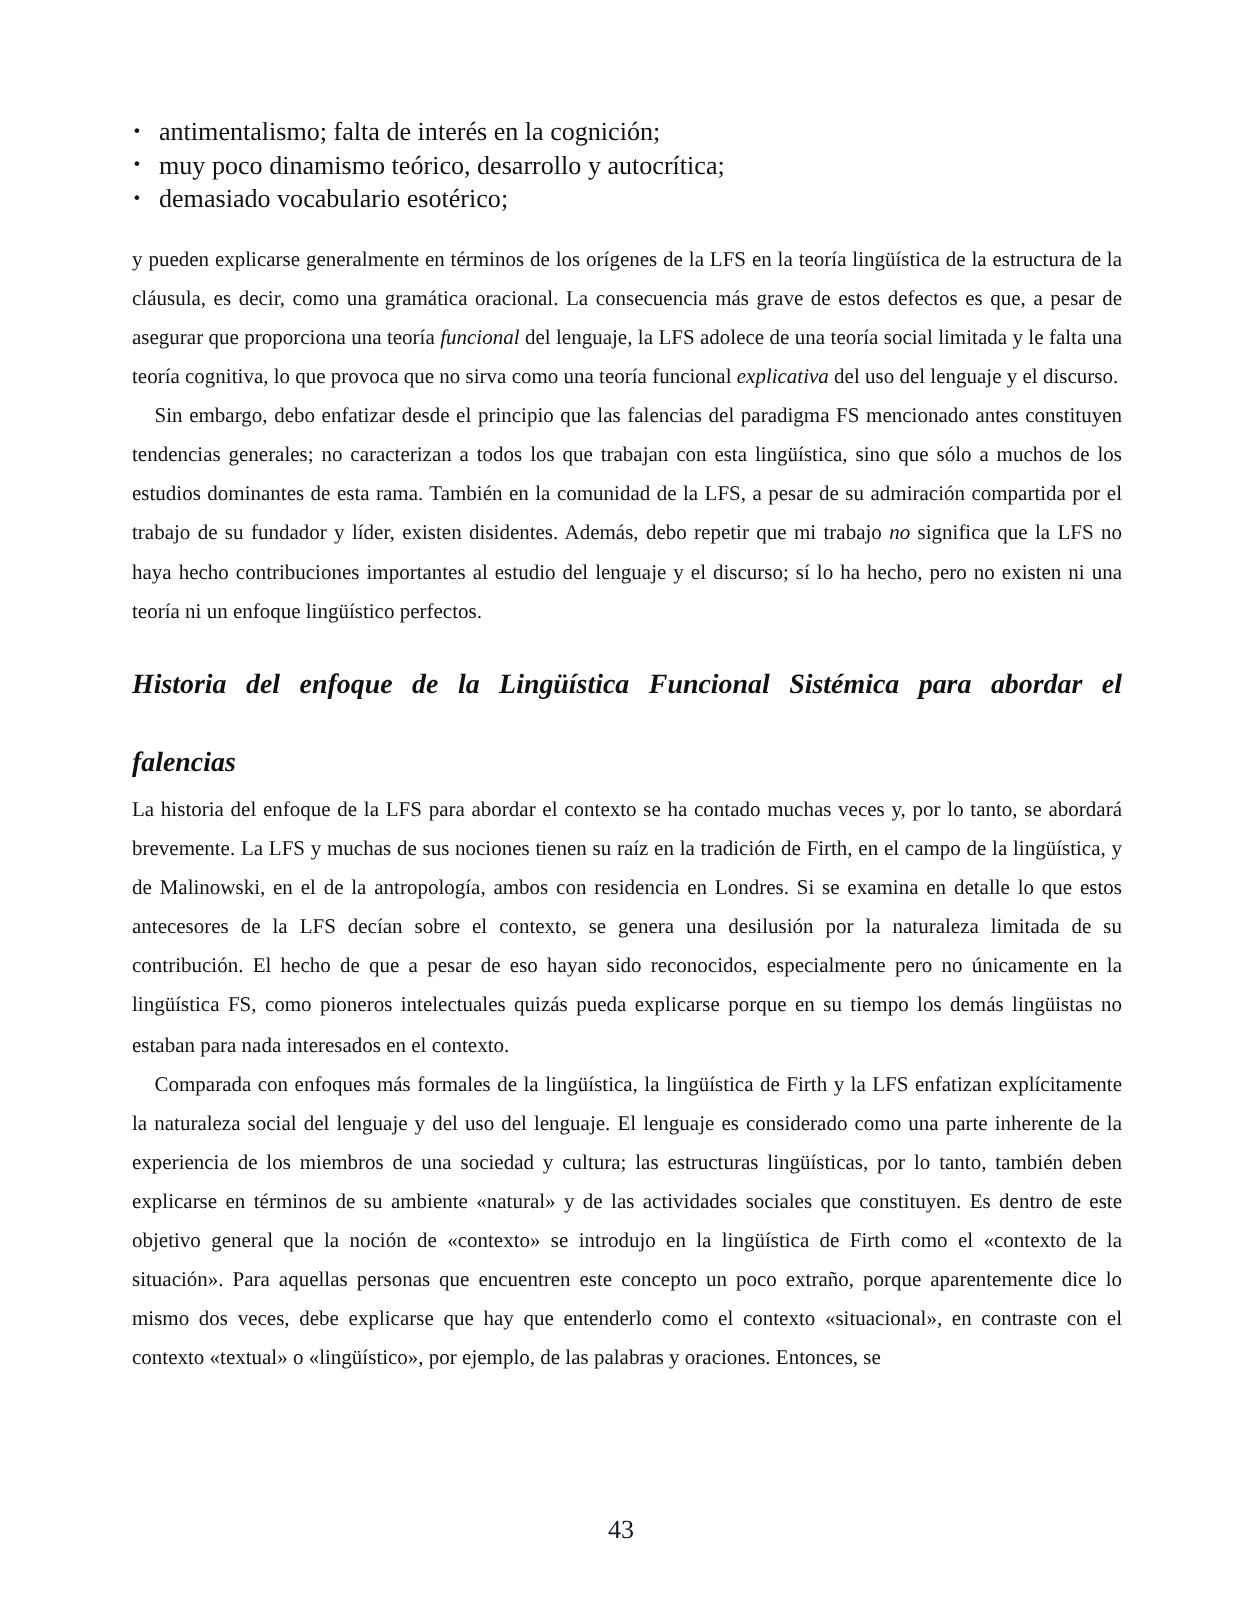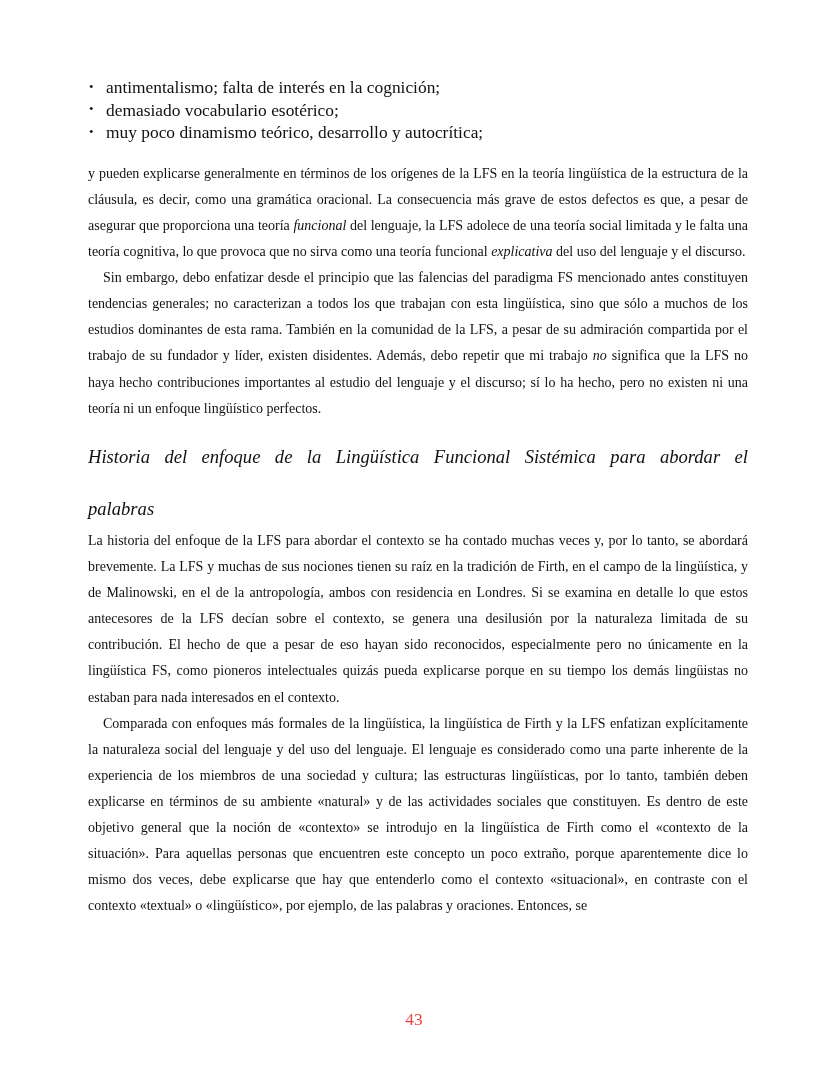--- a/index.html
+++ b/index.html
@@ -73,21 +73,21 @@
   }
   .para.tight {
     margin-top: 0;
   }
 
   
   .section-heading {
     font-size: 18.6px;
     line-height: 26.1px;
     font-style: italic;
-    font-weight: normal;
+    font-weight: bold;
     text-align: justify;
     text-justify: inter-word;
     margin: 22px 0 0 0;
   }
   .section-heading .head-line-1 {
     display: block;
     text-align: justify;
   }
   .section-heading .head-line-1::after {
     content: "";
@@ -108,43 +108,43 @@
 
   
   .page-number {
     position: absolute;
     left: 0;
     top: 1008px;
     width: 828px;
     text-align: center;
     font-size: 17.4px;
     line-height: 22px;
-    color: #ef4444;
+    color: #0f172a;
   }
 </style>
 </head>
 <body>
 
 <div class="page">
 
   <div class="content">
 
     <ul class="bullet-list">
       <li class="bullet-item">antimentalismo; falta de interés en la cognición;</li>
+      <li class="bullet-item">muy poco dinamismo teórico, desarrollo y autocrítica;</li>
       <li class="bullet-item">demasiado vocabulario esotérico;</li>
-      <li class="bullet-item">muy poco dinamismo teórico, desarrollo y autocrítica;</li>
     </ul>
 
     <p class="para first-block"><span>y pueden explicarse generalmente en términos de los orígenes de la LFS en la teoría lingüística de la estructura de la cláusula, es decir, como una gramática oracional. La consecuencia más grave de estos defectos es que, a pesar de asegurar que proporciona una teoría </span><i class="it">funcional</i><span> del lenguaje, la LFS adolece de una teoría social limitada y le falta una teoría cognitiva, lo que provoca que no sirva como una teoría funcional </span><i class="it">explicativa</i><span> del uso del lenguaje y el discurso.</span></p>
 
     <p class="para indent tight"><span>Sin embargo, debo enfatizar desde el principio que las falencias del paradigma FS mencionado antes constituyen tendencias generales; no caracterizan a todos los que trabajan con esta lingüística, sino que sólo a muchos de los estudios dominantes de esta rama. También en la comunidad de la LFS, a pesar de su admiración compartida por el trabajo de su fundador y líder, existen disidentes. Además, debo repetir que mi trabajo </span><i class="it">no</i><span> significa que la LFS no haya hecho contribuciones importantes al estudio del lenguaje y el discurso; sí lo ha hecho, pero no existen ni una teoría ni un enfoque lingüístico perfectos.</span></p>
 
     <h2 class="section-heading">
         <span class="head-line-1">Historia del enfoque de la Lingüística Funcional Sistémica para abordar el</span>
-        <span class="head-line-2">palabras</span>
+        <span class="head-line-2">falencias</span>
       </h2>
 
     <p class="para body-after-heading">La historia del enfoque de la LFS para abordar el contexto se ha contado muchas veces y, por lo tanto, se abordará brevemente. La LFS y muchas de sus nociones tienen su raíz en la tradición de Firth, en el campo de la lingüística, y de Malinowski, en el de la antropología, ambos con residencia en Londres. Si se examina en detalle lo que estos antecesores de la LFS decían sobre el contexto, se genera una desilusión por la naturaleza limitada de su contribución. El hecho de que a pesar de eso hayan sido reconocidos, especialmente pero no únicamente en la lingüística FS, como pioneros intelectuales quizás pueda explicarse porque en su tiempo los demás lingüistas no estaban para nada interesados en el contexto.</p>
 
     <p class="para indent tight">Comparada con enfoques más formales de la lingüística, la lingüística de Firth y la LFS enfatizan explícitamente la naturaleza social del lenguaje y del uso del lenguaje. El lenguaje es considerado como una parte inherente de la experiencia de los miembros de una sociedad y cultura; las estructuras lingüísticas, por lo tanto, también deben explicarse en términos de su ambiente «natural» y de las actividades sociales que constituyen. Es dentro de este objetivo general que la noción de «contexto» se introdujo en la lingüística de Firth como el «contexto de la situación». Para aquellas personas que encuentren este concepto un poco extraño, porque aparentemente dice lo mismo dos veces, debe explicarse que hay que entenderlo como el contexto «situacional», en contraste con el contexto «textual» o «lingüístico», por ejemplo, de las palabras y oraciones. Entonces, se</p>
 
   </div>
 
   <div class="page-number">43</div>
 

